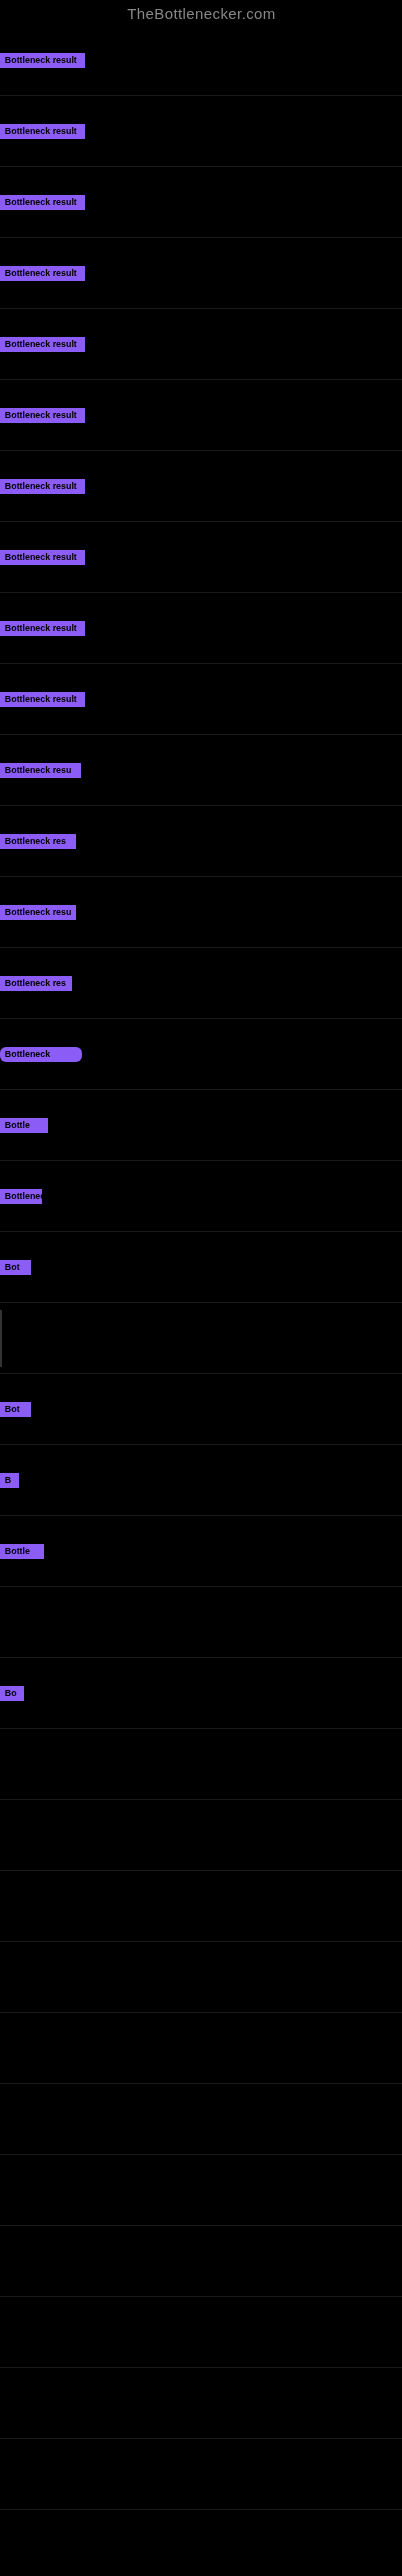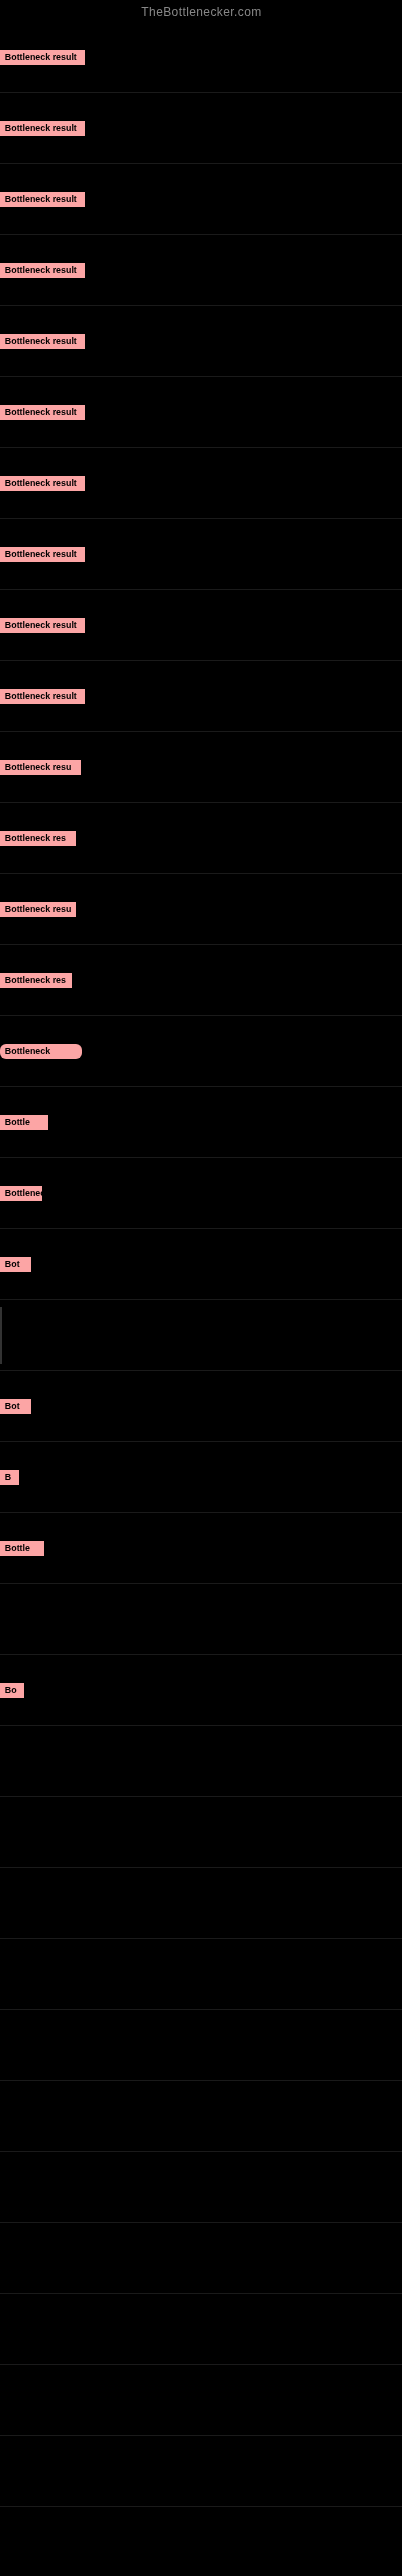--- a/index.html
+++ b/index.html
@@ -11,21 +11,21 @@
     body {
       background-color: #000;
       width: 403px;
       font-family: Arial, sans-serif;
       position: relative;
     }
 
     .site-title {
       text-align: center;
       color: #888;
-      font-size: 12px;
+      font-size: 15px;
       padding: 4.8px 0 3.2px 0;
       letter-spacing: 0.4px;
     }
 
     .bottleneck-row {
       position: relative;
       height: 71px;
       display: flex;
       align-items: center;
     }
@@ -34,21 +34,21 @@
       content: '';
       position: absolute;
       bottom: 0;
       left: 0;
       right: 0;
       height: 0.8px;
       background: #1a1a1a;
     }
 
     .bottleneck-badge {
-      background-color: #fca5a5;
+      background-color: #8b5cf6;
       color: #000;
       font-size: 8.9px;
       font-weight: bold;
       padding: 2.4px 4.8px;
       display: inline-block;
       white-space: nowrap;
       overflow: hidden;
     }
 
     

